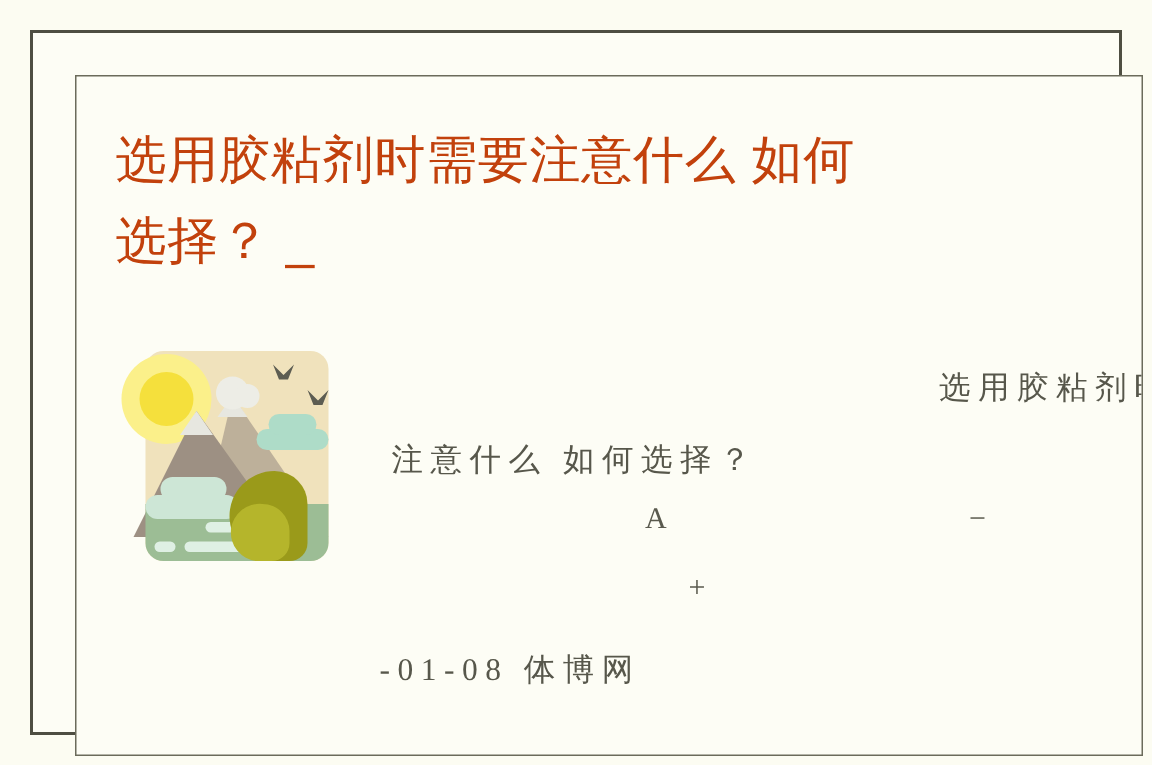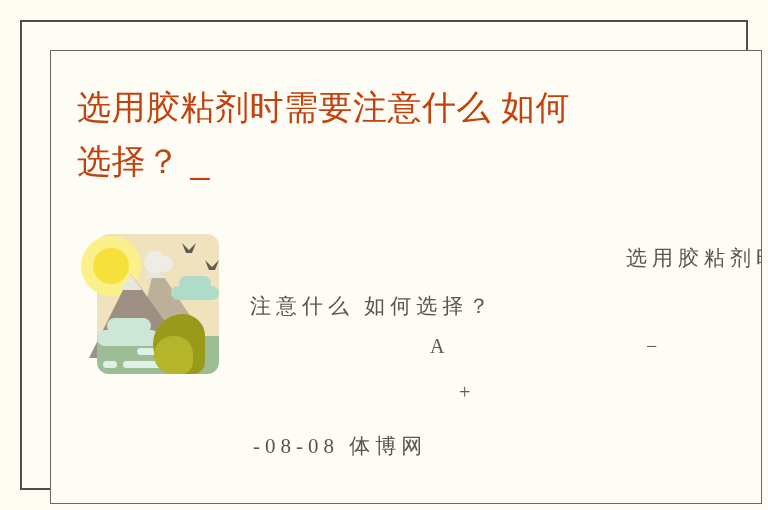--- a/index.html
+++ b/index.html
@@ -79,21 +79,21 @@
     font-size: 21px;
     letter-spacing: 5px;
     white-space: nowrap;
   }
 
   .hw-snippet-right {
     left: 575px;
     top: 193px;
   }
   .hw-snippet-mid {
-    left: 199px;
+    left: 210px;
     top: 241px;
   }
   .hw-snippet-bottom {
     left: 202px;
     top: 381px;
   }
 
   .glyph {
     position: absolute;
     color: #5A5A4E;
@@ -161,21 +161,21 @@
 
           <path d="M104 84 a22 22 0 0 1 22 22 v26 a12 12 0 0 1 -12 12 h-10 a22 22 0 0 1 0 -60 z" fill="#9A9A1A"></path>
           <path d="M96 106 a18 18 0 0 1 18 18 v8 a12 12 0 0 1 -12 12 H92 a18 18 0 0 1 4 -38 z" fill="#B5B52B"></path>
         </svg>
       </div>
 
       <div class="hw hw-snippet-right">选用胶粘剂时</div>
 
       <div class="hw hw-snippet-mid">注意什么 如何选择？</div>
 
-      <div class="hw hw-snippet-bottom">-08-08 体博网</div>
+      <div class="hw hw-snippet-bottom">-01-08 体博网</div>
 
       <div class="glyph glyph-a">A</div>
 
       <div class="glyph glyph-minus">−</div>
 
       <div class="glyph glyph-plus">+</div>
 
     </div>
   </div>
 

